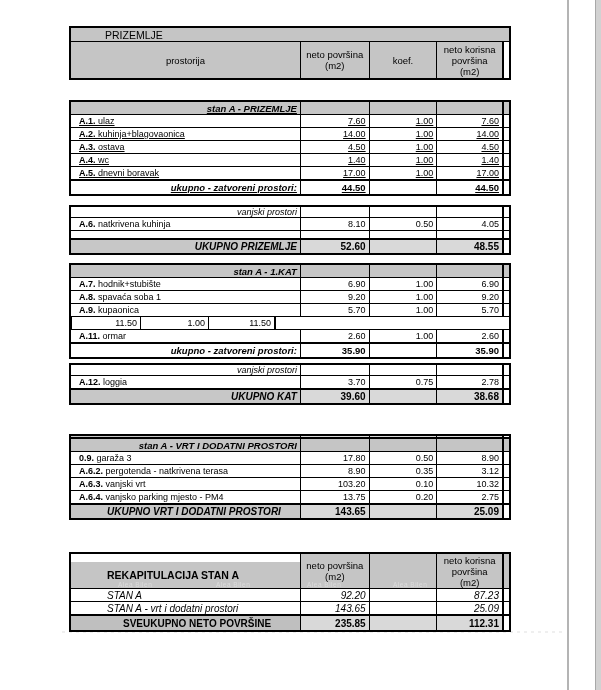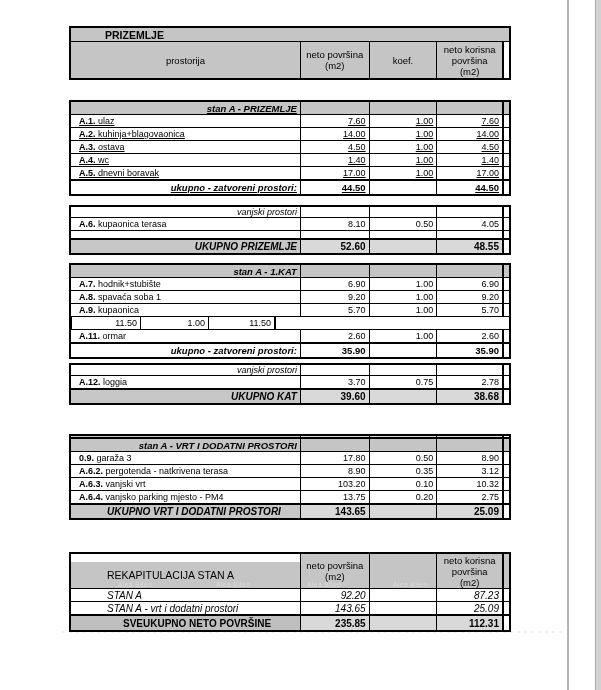--- a/index.html
+++ b/index.html
@@ -37,39 +37,39 @@
   .titlebar{height:13px;}
   .colhead{height:36px;}
   .vanjski{height:10px;}
   .blank{height:7px;}
   .total{height:13px;}
   .ukupno,.ukupnoL{height:13px;}
   .recapitem{height:12px;}
   .recaptotal{height:14px;}
   .recaphead{height:34px;}
 
-  .ctitle{width:100%;background:var(--table_gray,#c5c5c5);font-weight:bold;font-size:10.5px;padding-left:34px;display:flex;align-items:center;}
+  .ctitle{width:100%;background:var(--table_gray,#c5c5c5);font-weight:normal;font-size:10.5px;padding-left:34px;display:flex;align-items:center;}
   .colhead .c{background:var(--table_gray,#c5c5c5);justify-content:center;text-align:center;font-size:9.5px;line-height:11px;white-space:pre-line;}
 
   .subhead .c, .subhead .strip{background:var(--table_gray,#c5c5c5);}
   .subhead .c1{justify-content:flex-end;padding-right:3px;font-weight:bold;font-style:italic;font-size:9.5px;}
   .vanjski .c1{justify-content:flex-end;padding-right:3px;font-style:italic;font-size:9px;}
   .item .c1{padding-left:8px;}
   .rnum{font-weight:bold;white-space:pre;}
   .total .c1{justify-content:flex-end;padding-right:3px;font-weight:bold;font-style:italic;font-size:9.5px;}
   .total .num{font-weight:bold;font-size:9.5px;}
   .ukupno .c1,.ukupnoL .c1{font-weight:bold;font-style:italic;font-size:10px;background:var(--total_gray_label,#c7c7c7);}
   .ukupno .c1{justify-content:flex-end;padding-right:3px;}
   .ukupnoL .c1{padding-left:36px;}
   .ukupno .c2,.ukupno .c3,.ukupno .c4,.ukupnoL .c2,.ukupnoL .c3,.ukupnoL .c4{background:var(--total_gray_value,#d9d9d9);font-weight:bold;font-size:10px;}
   .ukupno .strip,.ukupnoL .strip{background:#fff;}
 
   .recaphead .c{background:var(--table_gray,#c5c5c5);}
   .recaphead .strip{background:var(--table_gray,#c5c5c5);}
-  .recaphead .c1{font-weight:normal;font-size:10.5px;padding-left:36px;margin-top:8px;}
+  .recaphead .c1{font-weight:bold;font-size:10.5px;padding-left:36px;margin-top:8px;}
   .recaphead .c2,.recaphead .c4{justify-content:center;text-align:center;font-size:9.5px;line-height:11px;white-space:pre-line;}
   .recapitem .c1{font-style:italic;font-size:10px;padding-left:36px;}
   .recapitem .num{font-style:italic;font-size:10px;}
   .recaptotal .c1{font-weight:bold;font-size:10px;padding-left:52px;background:var(--recap_total_label,#bfbfbf);}
   .recaptotal .c2,.recaptotal .c3,.recaptotal .c4{background:var(--total_gray_value,#dcdcdc);font-weight:bold;font-size:10px;}
 
   
   .t-top{top:26px;}
   .t-s0{top:100px;text-decoration:underline;}
   .t-s1{top:205px;}
@@ -191,21 +191,21 @@
         <span class="rlbl">vanjski prostori</span>
       </div>
       <div class="c c2 num"></div>
       <div class="c c3 num"></div>
       <div class="c c4 num"></div>
       <div class="strip"></div>
     </div>
     <div class="row item">
       <div class="c c1">
         <span class="rnum">A.6. </span>
-        <span class="rlbl">kupaonica terasa</span>
+        <span class="rlbl">natkrivena kuhinja</span>
       </div>
       <div class="c c2 num">8.10</div>
       <div class="c c3 num">0.50</div>
       <div class="c c4 num">4.05</div>
       <div class="strip"></div>
     </div>
     <div class="row blank">
       <div class="c c1"></div>
       <div class="c c2 num"></div>
       <div class="c c3 num"></div>

